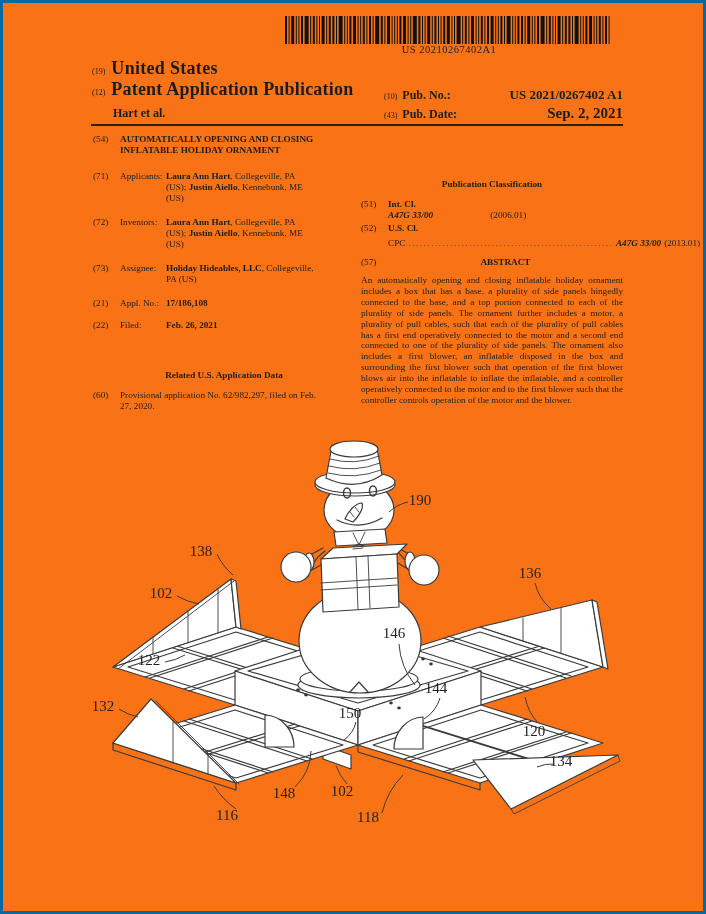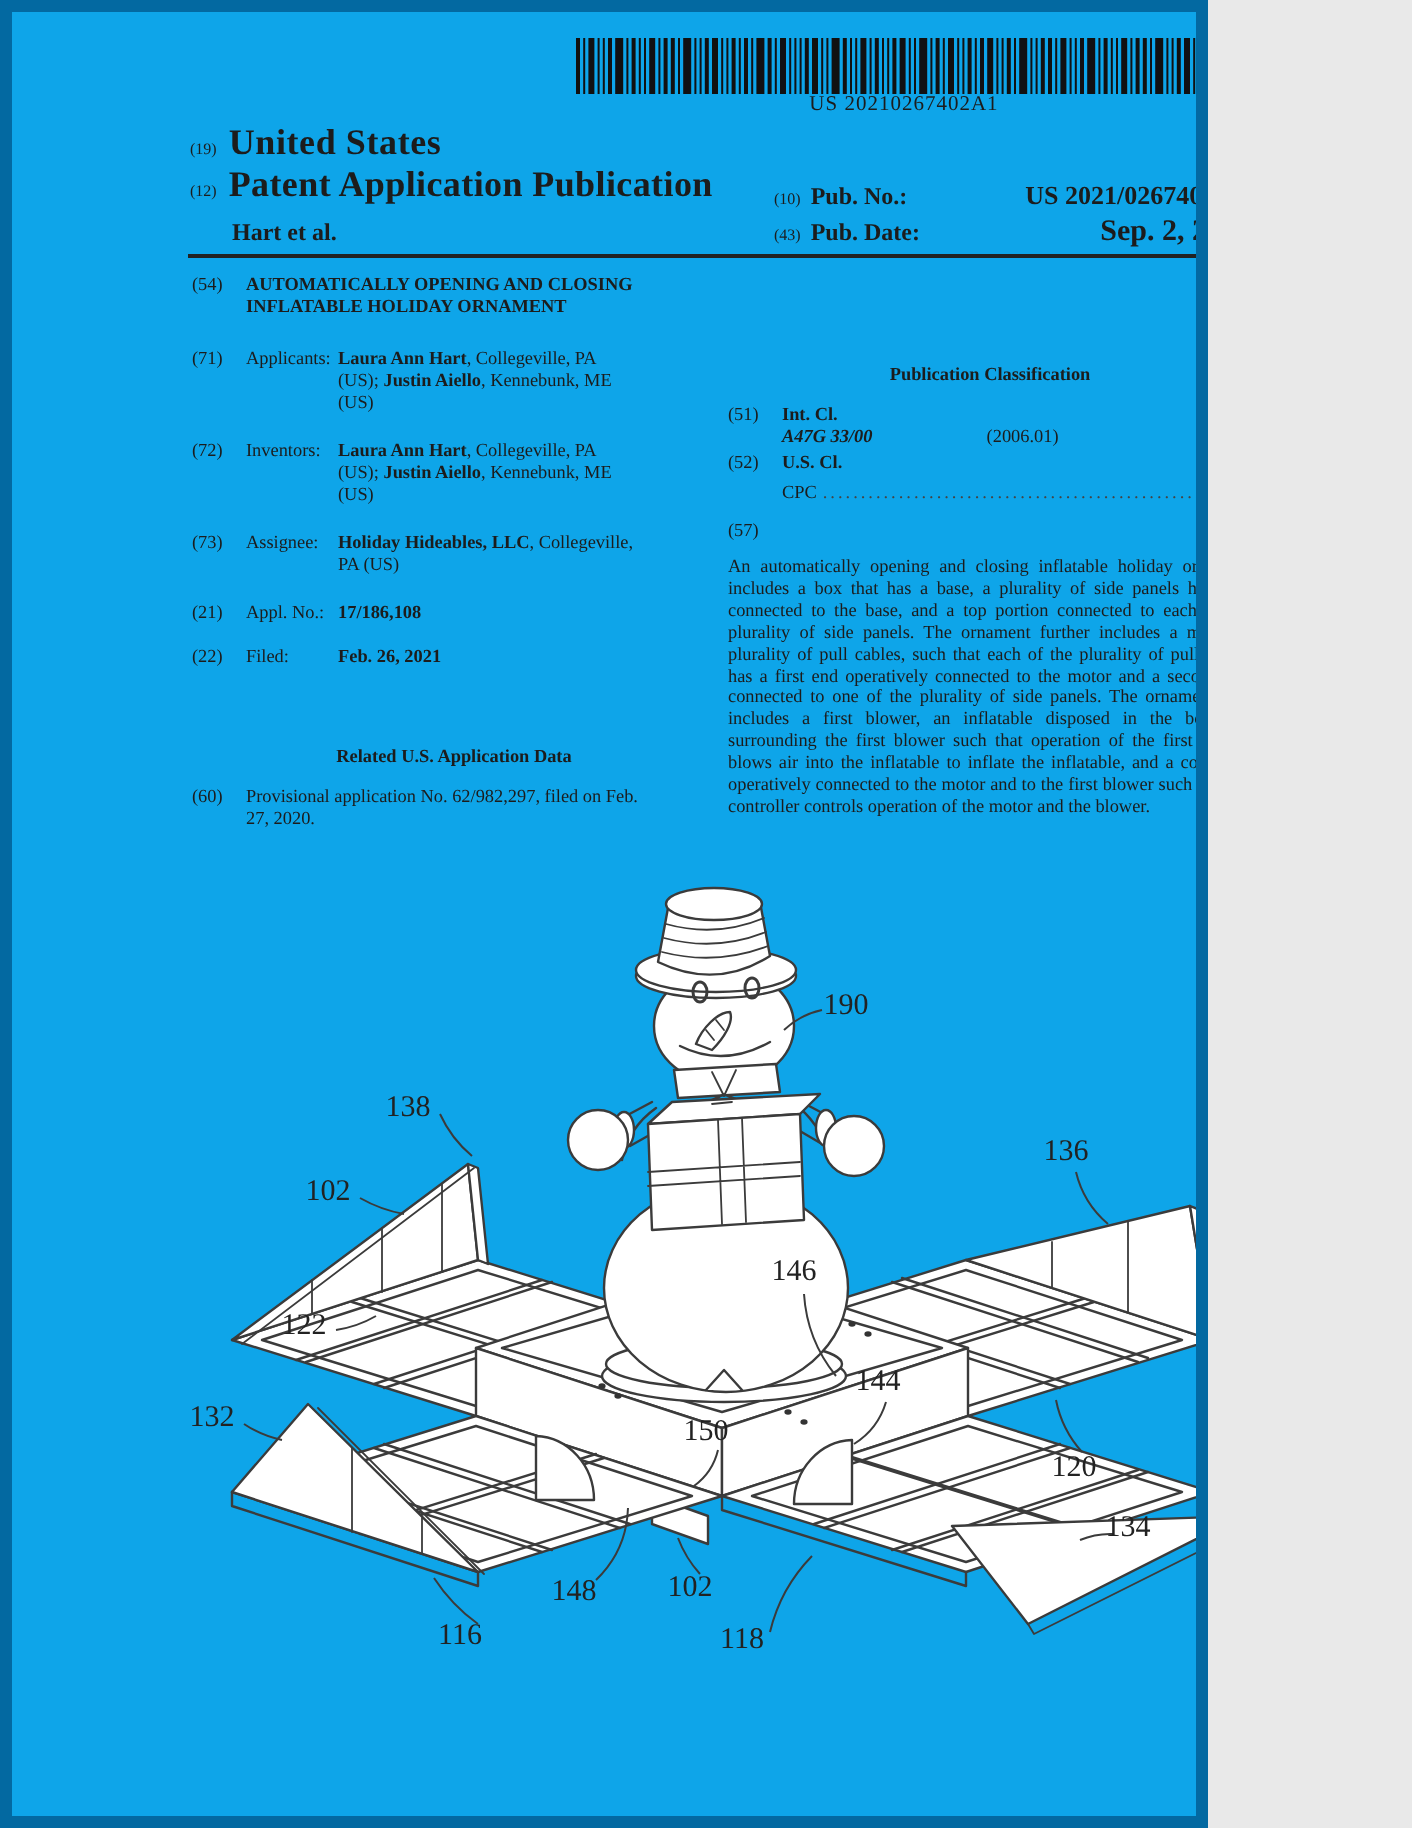--- a/index.html
+++ b/index.html
@@ -1,17 +1,17 @@
 <!DOCTYPE html>
 <html><head>
 <meta charset="utf-8">
 <style>
   html,body{margin:0;padding:0;background:#e9e9e9;}
-  .page{position:relative;width:604px;height:914px;background:#0ea5e9;
-        font-family:"Liberation Serif",serif;color:#1c1c1c;overflow:hidden;border:6px solid #0369a1;box-sizing:border-box;}
+  .page{position:relative;width:706px;height:914px;background:#f97316;
+        font-family:"Liberation Serif",serif;color:#1c1c1c;overflow:hidden;border:3px solid #0369a1;box-sizing:border-box;}
   .abs{position:absolute;}
   .b{font-weight:bold;}
   .i{font-style:italic;}
   .tiny{font-size:8px;}
   .row{display:flex;align-items:baseline;}
   
   #h19{left:89px;top:55px;gap:6px;}
   #h19 .big{font-size:18px;font-weight:bold;letter-spacing:.3px;}
   #h12{left:89px;top:76px;gap:6px;}
   #h12 .big{font-size:18px;font-weight:bold;letter-spacing:.2px;}
@@ -257,20 +257,21 @@
       <span class="cpcline">
         <span>CPC</span>
         <span class="dots">............................................................</span>
         <span class="b i">A47G 33/00</span>
         <span>(2013.01)</span>
       </span>
     </div>
 
     <div class="entry2" style="margin-bottom:7px">
       <span>(57)</span>
+      <span class="b" style="text-align:center">ABSTRACT</span>
     </div>
     <div class="just" style="line-height:10.9px">An automatically opening and closing inflatable holiday ornament includes a box that has a base, a plurality of side panels hingedly connected to the base, and a top portion connected to each of the plurality of side panels. The ornament further includes a motor, a plurality of pull cables, such that each of the plurality of pull cables has a first end operatively connected to the motor and a second end connected to one of the plurality of side panels. The ornament also includes a first blower, an inflatable disposed in the box and surrounding the first blower such that operation of the first blower blows air into the inflatable to inflate the inflatable, and a controller operatively connected to the motor and to the first blower such that the controller controls operation of the motor and the blower.</div>
   </div>
 
   <svg id="figsvg" class="abs" width="706" height="914" viewBox="0 0 706 914">
     <g stroke="#3b3b3b" fill="none" stroke-width="1.2" stroke-linejoin="round" stroke-linecap="round">
 
       <path fill="#fff" d="M110,664 L233,624 L355,662 L232,702 Z"></path>
       <path d="M125,664 L233,629 L340,662 L232,697 Z"></path>
       <path d="M186,688 L309,648 M181,686 L304,646 M147,675 L270,635 M142,674 L265,634"></path>

